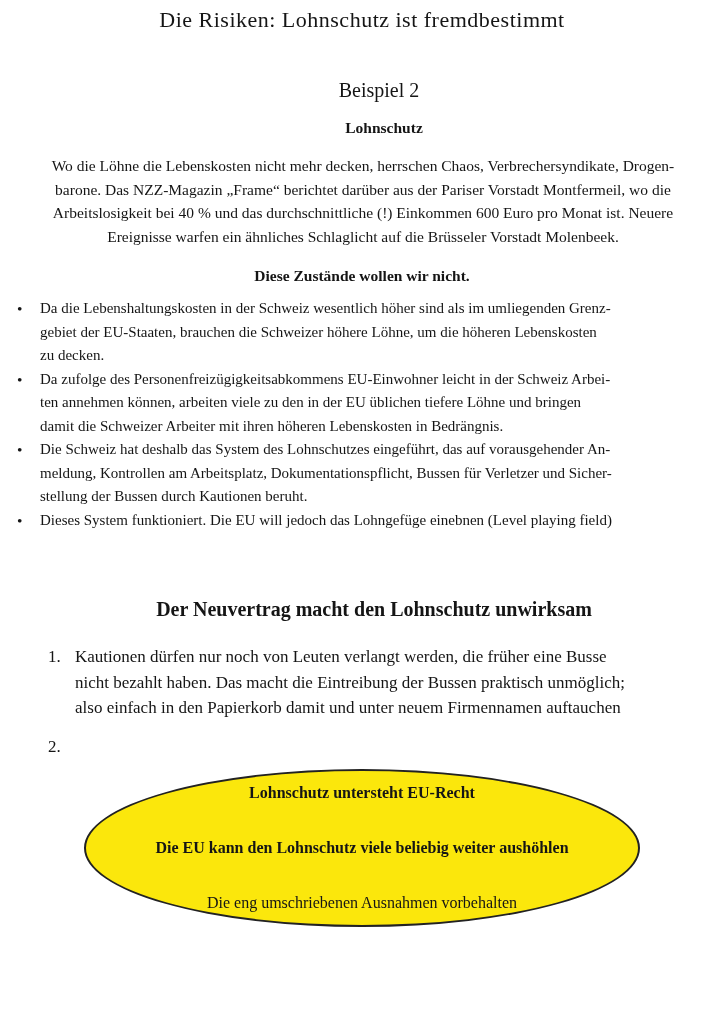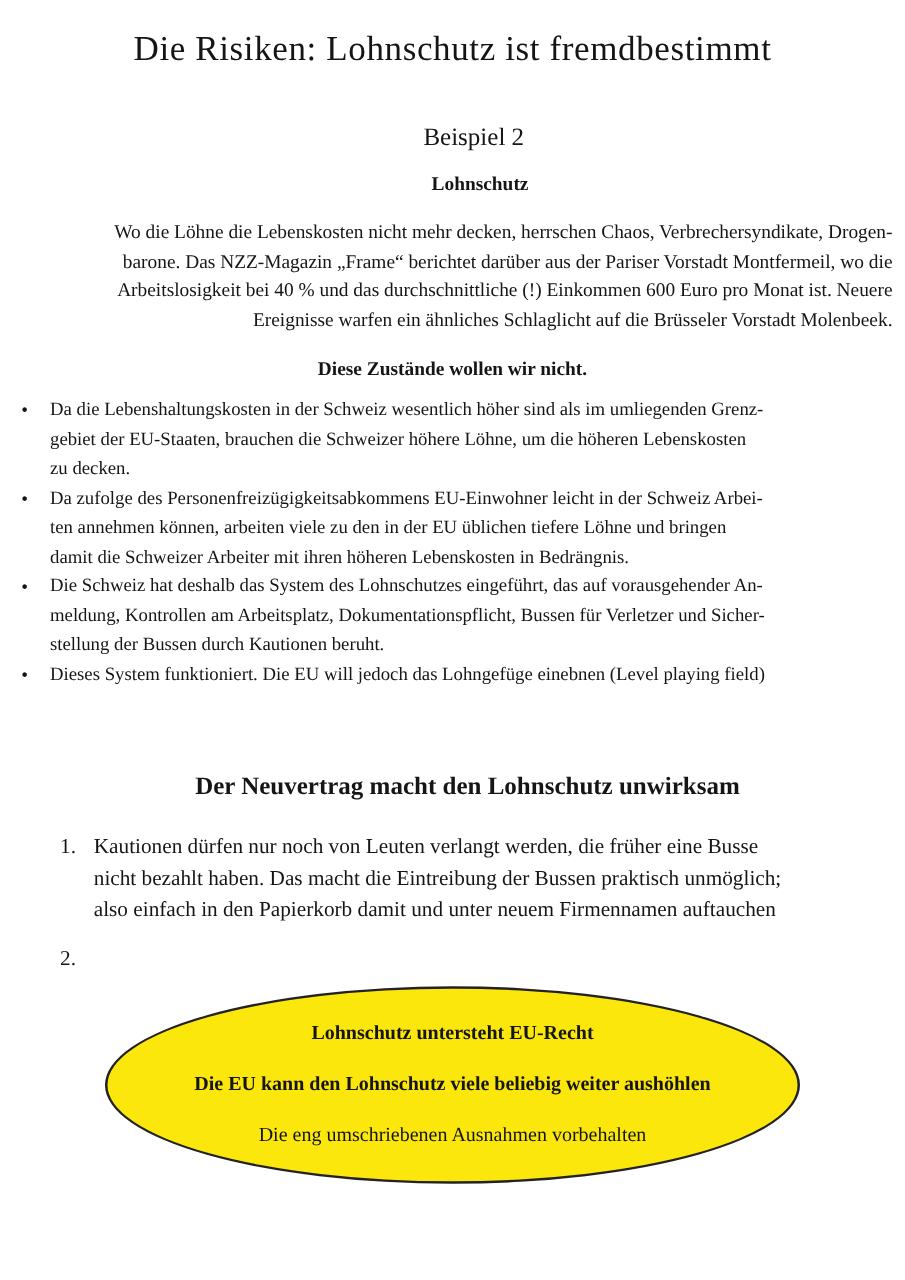--- a/index.html
+++ b/index.html
@@ -5,23 +5,23 @@
   html, body { margin: 0; padding: 0; background: #ffffff; }
   body {
     width: 724px; height: 1024px;
     font-family: "Liberation Serif", "DejaVu Serif", serif;
     color: #151515;
     overflow: hidden;
   }
   .page { position: relative; width: 724px; height: 1024px; background: #fff; }
 
   .title {
-    padding-top: 28px;
+    padding-top: 8px;
     text-align: center;
-    font-size: 28px;
+    font-size: 22px;
     line-height: 24px;
     letter-spacing: 0.5px;
     font-weight: 400;
   }
   .subtitle {
     margin-top: 46px;
     text-align: center;
     font-size: 20px;
     line-height: 24px;
     margin-left: 34px;
@@ -32,21 +32,21 @@
     font-size: 15.5px;
     line-height: 20px;
     font-weight: 700;
     padding-left: 44px;
   }
   .paragraph {
     margin: 16px 10px 16px 12px;
     font-size: 15.5px;
     line-height: 23.5px;
     white-space: pre-line;
-    text-align: right;
+    text-align: center;
   }
   .emphasis {
     margin-top: 17px;
     text-align: center;
     font-size: 15.5px;
     line-height: 22px;
     font-weight: 700;
   }
   .bullets { margin-top: 10px; }
   .bullet-row { display: flex; padding-left: 17px; padding-right: 8px; }
@@ -79,21 +79,21 @@
     font-size: 17px; line-height: 25.5px;
     white-space: pre-line;
   }
   .callout {
     width: 552px; height: 154px;
     margin: 10px auto 0 auto;
     border: 2px solid #222222;
     border-radius: 50%;
     display: flex; flex-direction: column;
     align-items: center; justify-content: center;
-    gap: 23px;
+    gap: 37px;
   }
   .callout-line { font-size: 16px; line-height: 18px; }
   .callout-line.bold { font-weight: 700; }
 </style>
 </head>
 <body>
 
 <div class="page">
 
   <div class="title">Die Risiken: Lohnschutz ist fremdbestimmt</div>

